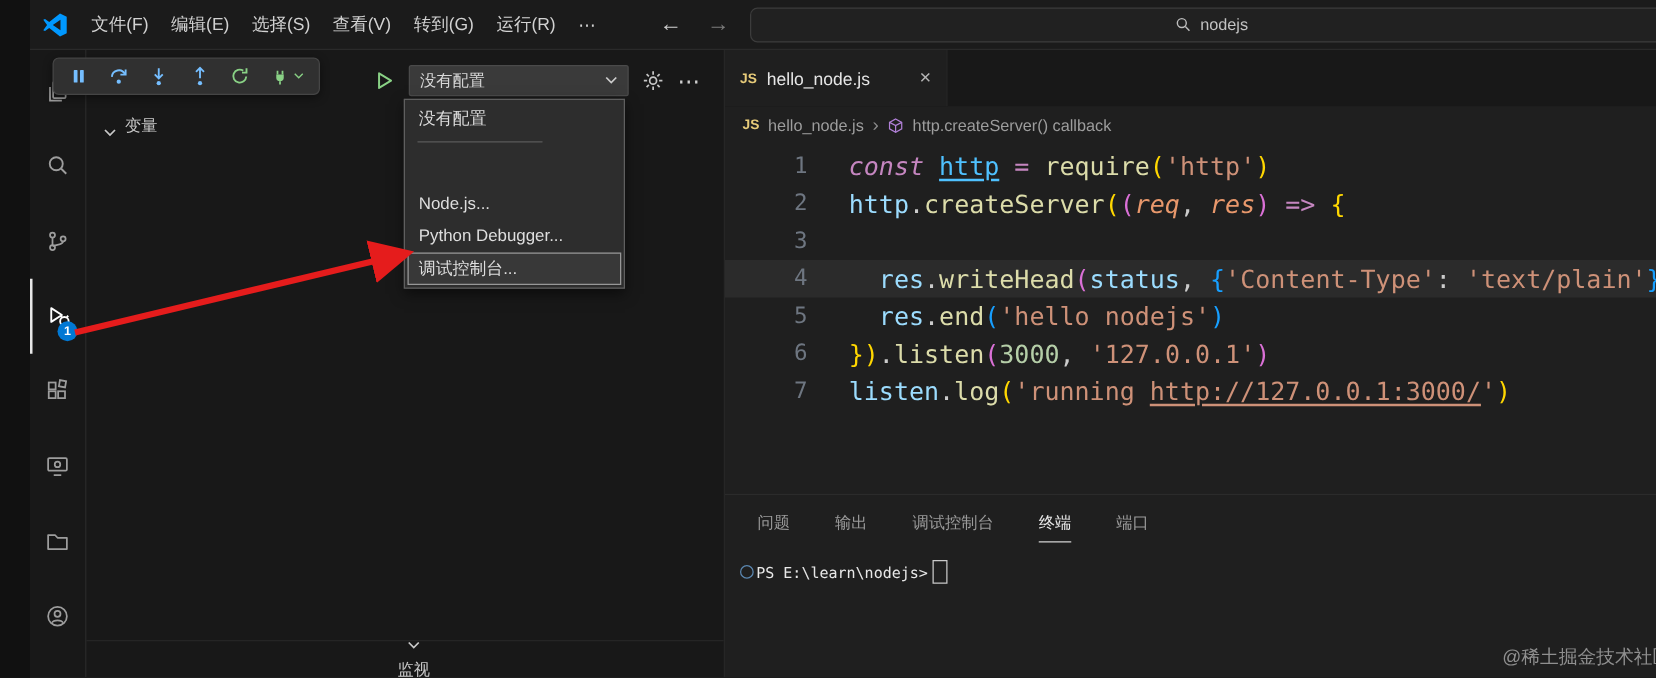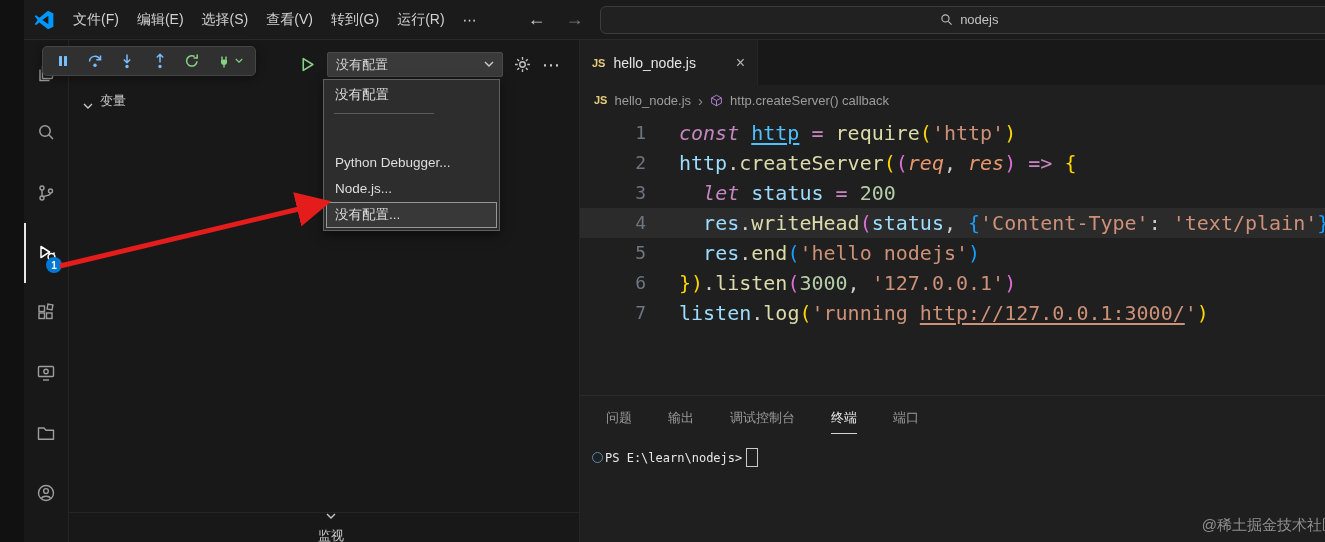--- a/index.html
+++ b/index.html
@@ -274,21 +274,21 @@
               <path d="M8 1.5 14 4.8v6.4L8 14.5 2 11.2V4.8z"></path>
               <path d="M2 4.8 8 8l6-3.2M8 8v6.5"></path>
             </svg>
           </span>
         <span>http.createServer() callback</span>
       </div>
 
       <div class="code" id="code-lines">
           <div class="code-line"><span class="ln">1</span><span class="lc"><span class="tk-kw">const </span><span class="tk-cv">http</span><span class="tk-pl"> </span><span class="tk-op">=</span><span class="tk-pl"> </span><span class="tk-fn">require</span><span class="tk-b1">(</span><span class="tk-st">'http'</span><span class="tk-b1">)</span></span></div>
           <div class="code-line"><span class="ln">2</span><span class="lc"><span class="tk-vr">http</span><span class="tk-pl">.</span><span class="tk-fn">createServer</span><span class="tk-b1">(</span><span class="tk-b2">(</span><span class="tk-pm">req</span><span class="tk-pl">,</span><span class="tk-pl"> </span><span class="tk-pm">res</span><span class="tk-b2">)</span><span class="tk-pl"> </span><span class="tk-op">=&gt;</span><span class="tk-pl"> </span><span class="tk-b1">{</span></span></div>
-          <div class="code-line"><span class="ln">3</span><span class="lc"><span class="tk-pl">  </span><span class="tk-kw">let</span><span class="tk-pl"> </span><span class="tk-vr">status</span><span class="tk-pl"> </span><span class="tk-op">=</span><span class="tk-pl"> </span><span class="tk-nm">200</span></span></div>
+          <div class="code-line"><span class="ln">3</span></div>
           <div class="code-line hl"><span class="ln">4</span><span class="lc"><span class="tk-pl">  </span><span class="tk-vr">res</span><span class="tk-pl">.</span><span class="tk-fn">writeHead</span><span class="tk-b2">(</span><span class="tk-vr">status</span><span class="tk-pl">,</span><span class="tk-pl"> </span><span class="tk-b3">{</span><span class="tk-st">'Content-Type'</span><span class="tk-pl">:</span><span class="tk-pl"> </span><span class="tk-st">'text/plain'</span><span class="tk-b3">}</span><span class="tk-b2">)</span></span></div>
           <div class="code-line"><span class="ln">5</span><span class="lc"><span class="tk-pl">  </span><span class="tk-vr">res</span><span class="tk-pl">.</span><span class="tk-fn">end</span><span class="tk-b3">(</span><span class="tk-st">'hello nodejs'</span><span class="tk-b3">)</span></span></div>
           <div class="code-line"><span class="ln">6</span><span class="lc"><span class="tk-b1">}</span><span class="tk-b1">)</span><span class="tk-pl">.</span><span class="tk-fn">listen</span><span class="tk-b2">(</span><span class="tk-nm">3000</span><span class="tk-pl">,</span><span class="tk-pl"> </span><span class="tk-st">'127.0.0.1'</span><span class="tk-b2">)</span></span></div>
           <div class="code-line"><span class="ln">7</span><span class="lc"><span class="tk-vr">listen</span><span class="tk-pl">.</span><span class="tk-fn">log</span><span class="tk-b1">(</span><span class="tk-st">'running </span><span class="tk-stu">http://127.0.0.1:3000/</span><span class="tk-st">'</span><span class="tk-b1">)</span></span></div>
         </div>
 
       <div class="panel">
         <div class="panel-tabs">
           <div class="panel-tab">问题</div>
           <div class="panel-tab">输出</div>
@@ -345,23 +345,23 @@
         </svg>
       <svg width="8" height="6" viewBox="0 0 10 7" fill="none" stroke="#89d185" stroke-width="1.4">
           <path d="m1 1 4 4 4-4"></path>
         </svg>
     </span>
   </div>
 
   <div class="config-menu">
     <div class="menu-option">没有配置</div>
     <hr class="menu-sep">
+    <div class="menu-option">Node.js...</div>
     <div class="menu-option">Python Debugger...</div>
-    <div class="menu-option">Node.js...</div>
-    <div class="menu-option focused">没有配置...</div>
+    <div class="menu-option focused">调试控制台...</div>
   </div>
 
   <svg class="arrow-svg">
     <defs>
       <marker id="ah" markerWidth="7" markerHeight="7" refX="5.5" refY="3.5" orient="auto">
         <path d="M0 0 L7 3.5 L0 7 z" fill="#e51c1c"></path>
       </marker>
     </defs>
     <line x1="36" y1="266" x2="300" y2="203" stroke="#e51c1c" stroke-width="5" marker-end="url(#ah)"></line>
   </svg>

